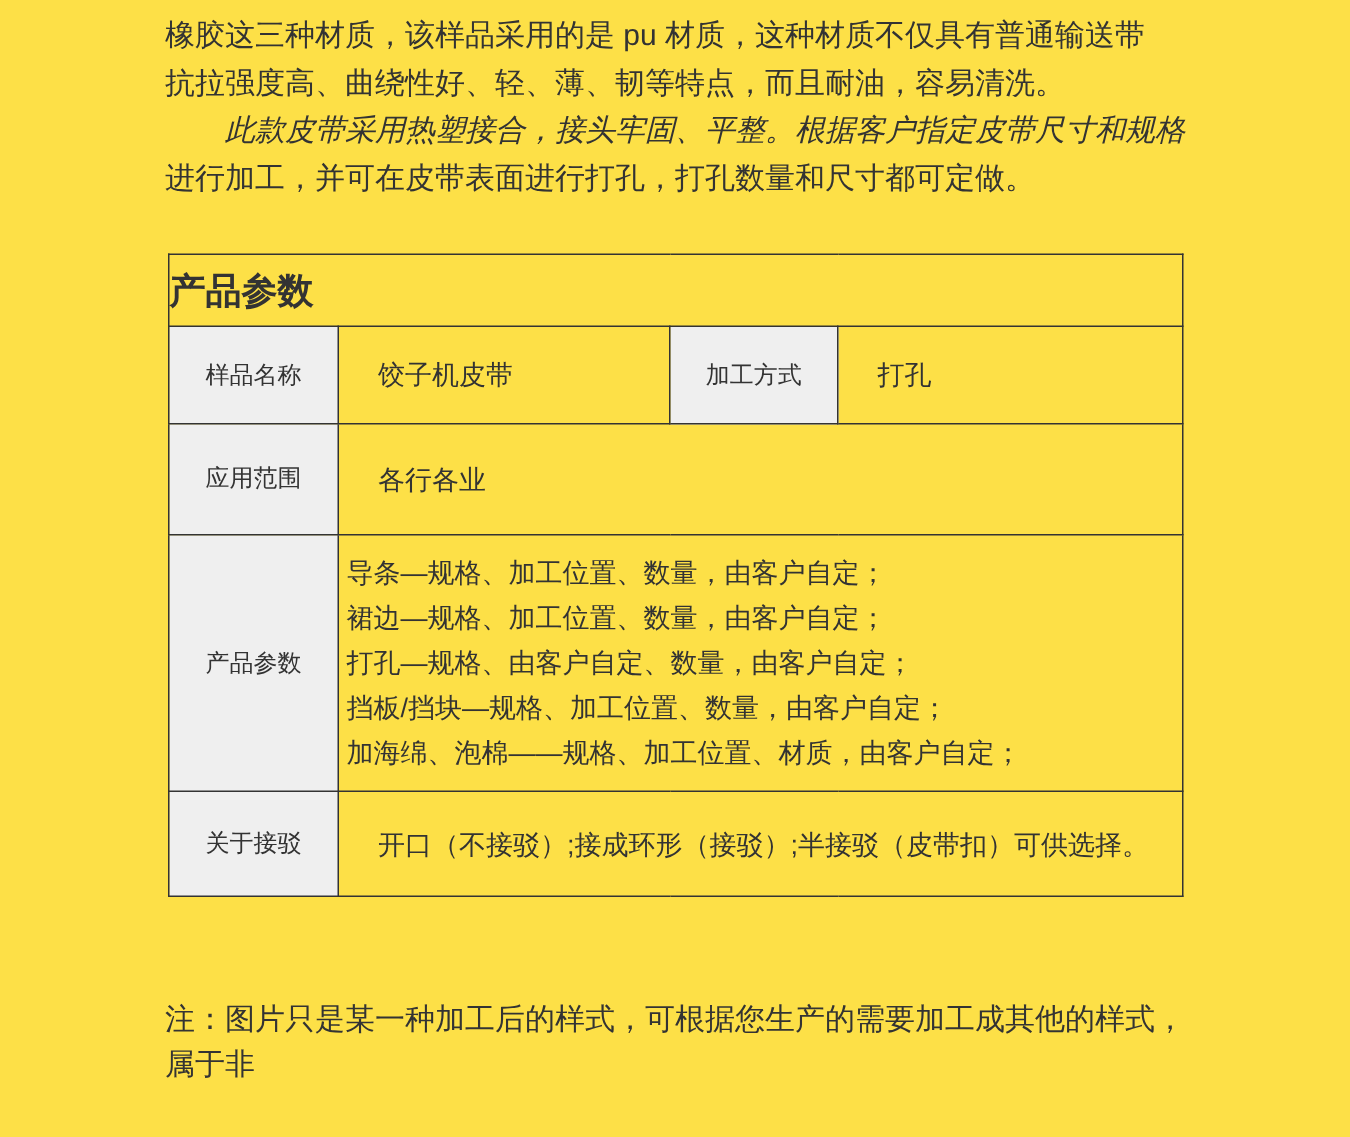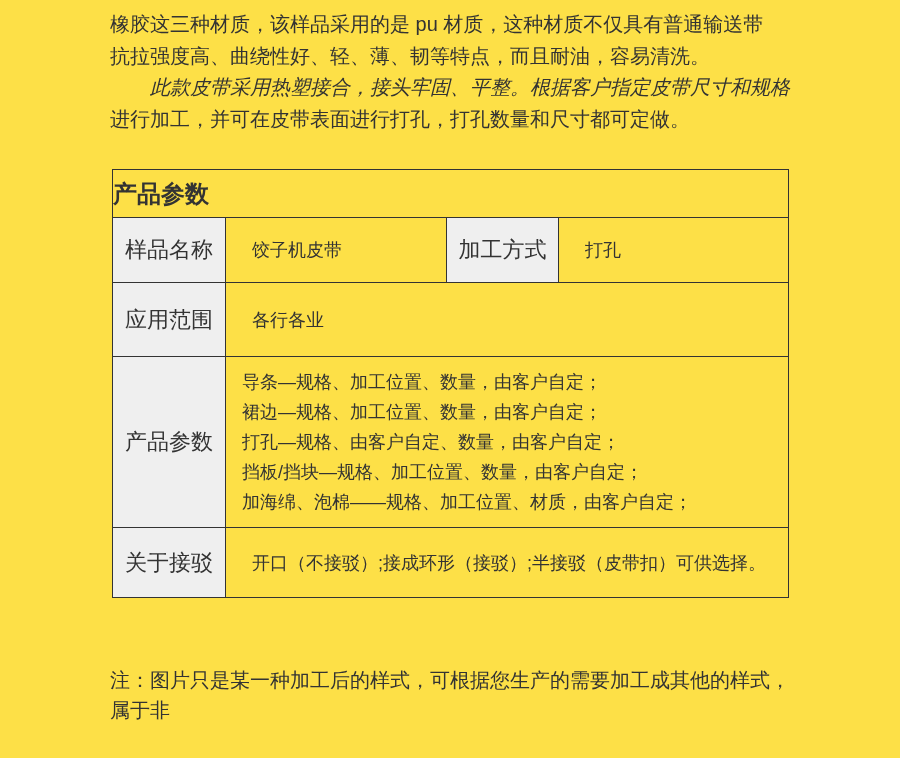--- a/index.html
+++ b/index.html
@@ -22,23 +22,23 @@
 
   
   .params-table {
     position: absolute; left: 112px; top: 169px;
     width: 676px;
     border-collapse: collapse; table-layout: fixed;
     font-size: 18px; color: #333333;
   }
   .params-table td { border: 1px solid #333333; vertical-align: middle; }
   .title-cell { text-align: left; font-weight: bold; font-size: 24px; color: #333333; }
-  .label-cell { background: #efefef; text-align: center; font-size: 22px; margin-top: 12px; }
+  .label-cell { background: #efefef; text-align: center; font-size: 16px; margin-top: 12px; }
   .value-cell { padding-left: 26px; text-align: left; font-size: 18px; }
-  .multiline-cell { padding: 10px 6px 10px 16px; line-height: 30px; }
+  .multiline-cell { padding: 10px 6px 10px 5px; line-height: 30px; }
   tr.r-header { height: 48px; }
   tr.r-1 { height: 65px; }
   tr.r-2 { height: 50px; }
   tr.r-3 { height: 74px; }
   tr.r-4 { height: 171px; }
   tr.r-5 { height: 70px; }
 
   
   .note {
     position: absolute; left: 110px; top: 665px; width: 690px;

